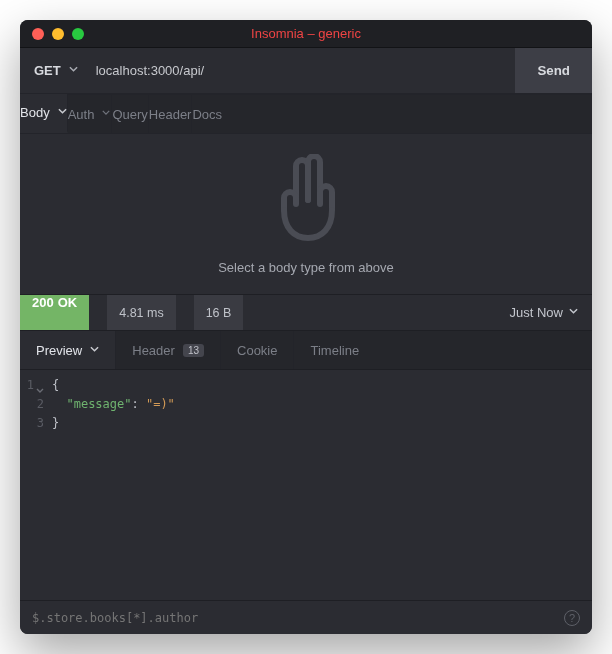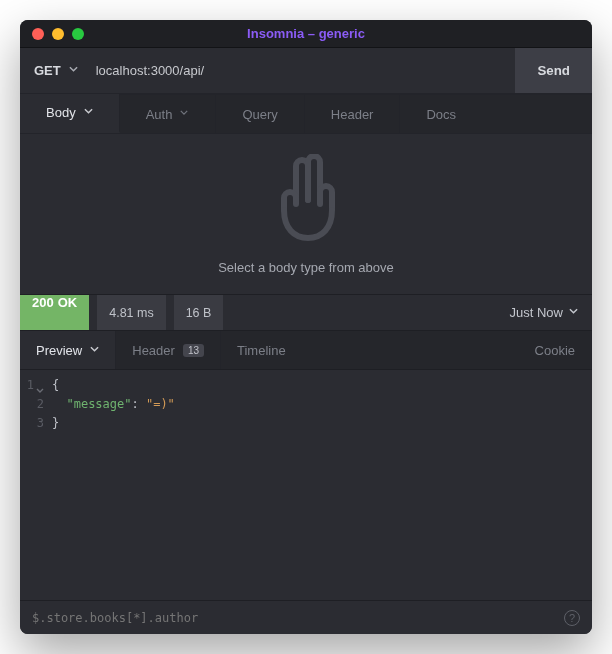--- a/index.html
+++ b/index.html
@@ -35,23 +35,23 @@
     padding-left: 12px;
   }
   .dot { width: 12px; height: 12px; border-radius: 50%; }
   .dot.red { background: #ff5f57; }
   .dot.yellow { background: #ffbd2e; }
   .dot.green { background: #28c940; }
   .titlebar-title {
     position: absolute;
     left: 0; right: 0;
     text-align: center;
-    color: #8b5cf6;
-    font-size: 13px;
-    font-weight: 700;
+    color: #ef4444;
+    font-size: 13px;
+    font-weight: 400;
     pointer-events: none;
   }
   .urlbar {
     display: flex;
     align-items: center;
     height: 46px;
     background: #2b2c32;
     border-bottom: 1px solid #23242a;
   }
   .method {
@@ -93,21 +93,21 @@
   .reqtabs {
     display: flex;
     height: 40px;
     border-bottom: 1px solid #23242a;
     background: #2b2c32;
   }
   .reqtabs .tab {
     display: flex;
     align-items: center;
     gap: 8px;
-    padding: 0 26px;
+    padding: 0 0;
     color: #7c7f88;
     font-size: 13px;
     cursor: pointer;
     border-right: 1px solid #23242a;
     background: #25262b;
   }
   .reqtabs .tab.active {
     background: #2b2c32;
     color: #e2e4e9;
     border-bottom: 2px solid transparent;
@@ -144,21 +144,21 @@
     display: flex;
     align-items: flex-start;
   }
   .stat {
     background: #3a3b42;
     color: #bfc2c9;
     display: flex;
     align-items: center;
     padding: 0 12px;
     font-size: 12.5px;
-    margin-left: 8px;
+    margin-left: 18px;
   }
   .status-spacer { flex: 1; }
   .justnow {
     display: flex;
     align-items: center;
     gap: 6px;
     padding: 0 14px;
     color: #c3c6cd;
     font-size: 13px;
     cursor: pointer;
@@ -347,25 +347,25 @@
       <span class="chevdown">
         <svg viewBox="0 0 10 6" width="9" height="6">
             <path d="M1 1l4 4 4-4" fill="none" stroke="#c9cbd0" stroke-width="1.6"></path>
           </svg>
       </span>
     </div>
     <div class="tab">
       <span>Header</span>
       <span class="badge">13</span>
     </div>
+    <div class="tab">
+      <span>Cookie</span>
+    </div>
     <div class="tab" style="border-right:none;flex:1">
       <span>Timeline</span>
-    </div>
-    <div class="tab">
-      <span>Cookie</span>
     </div>
   </div>
 
   <div class="code">
     <div class="code-line">
       <span class="gutter">
         <span>1</span>
         <span class="fold">
           <svg viewBox="0 0 8 8" width="8" height="8">
               <path d="M1 2l3 3 3-3" fill="none" stroke="#6a6c74" stroke-width="1.4"></path>

